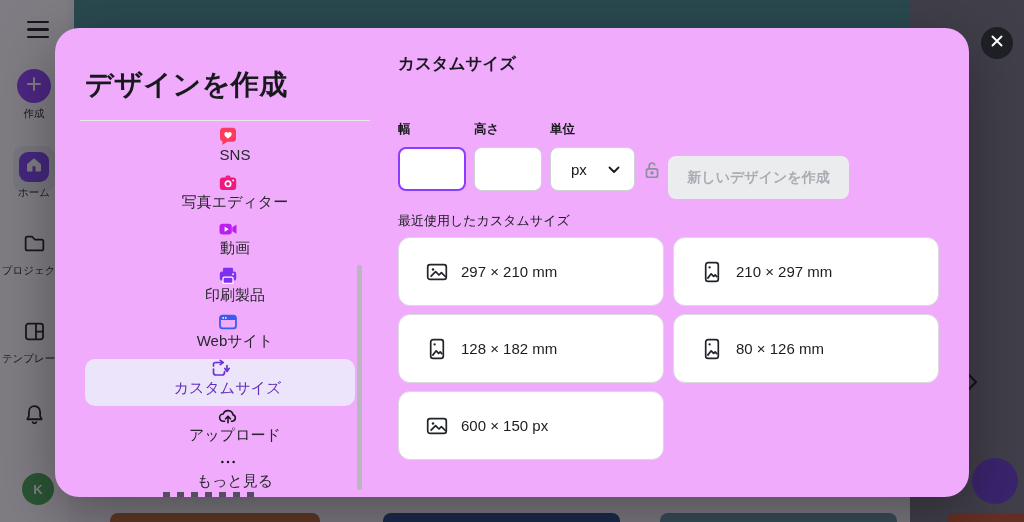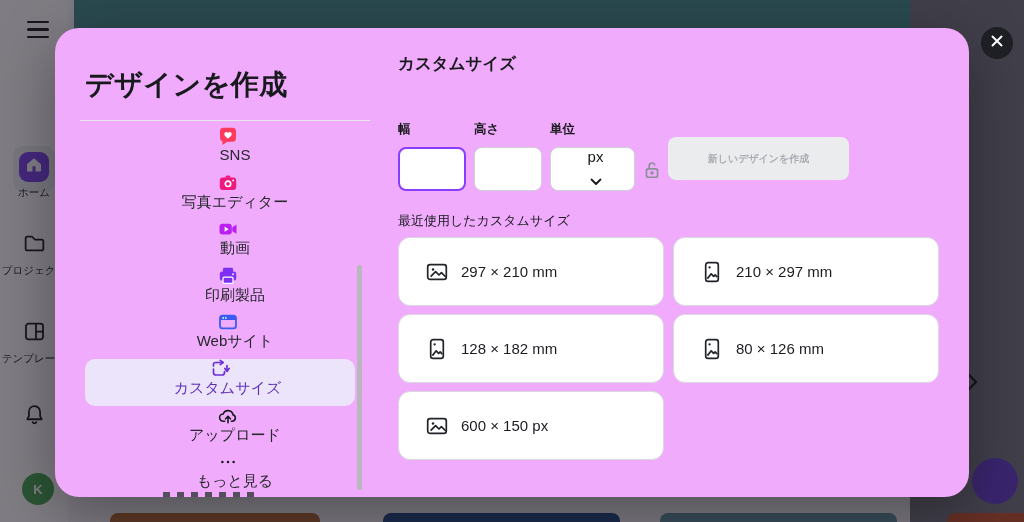--- a/index.html
+++ b/index.html
@@ -37,24 +37,24 @@
   .cat-label { font-size:15px; color:#26282b; }
   .cat-row.selected { background:#ece4fb; margin-left:5px; margin-right:15px; padding-left:15px; }
   .cat-row.selected .cat-label { color:#5e2fb8; font-weight:500; }
   .list-scrollbar { position:absolute; left:302px; top:237px; width:5px; height:225px; border-radius:3px; background:#b7b7bd; cursor:pointer; }
   .clipped-frag { position:absolute; left:108px; top:464px; width:96px; height:5px; background:repeating-linear-gradient(90deg,#3a3d44 0 7px,transparent 7px 14px); opacity:0.85; }
 
   .panel-heading { position:absolute; left:343px; top:25px; font-size:16.5px; font-weight:800; color:#17191c; }
   .field-label { position:absolute; top:93px; font-size:12.5px; font-weight:600; color:#17191c; }
   .sz-input { position:absolute; top:119px; width:68px; height:44px; border-radius:8px; border:1px solid #ced1d6; font-size:15px; padding:0 12px; color:#17191c; outline:none; background:#fff; }
   .sz-input.focused { border:2px solid #8b3dff; }
-  .unit-select { position:absolute; left:495px; top:119px; width:85px; height:44px; border-radius:8px; border:1px solid #ced1d6; background:#fff; display:flex; align-items:center; justify-content:space-between; padding:0 14px 0 20px; cursor:pointer;flex-direction:column; }
+  .unit-select { position:absolute; left:495px; top:119px; width:85px; height:44px; border-radius:8px; border:1px solid #ced1d6; background:#fff; display:flex; align-items:center; justify-content:space-between; padding:0 14px 0 20px; cursor:pointer; }
   .unit-value { font-size:15px; color:#17191c; }
   .lock-wrap { position:absolute; left:588px; top:132px; width:18px; height:20px; cursor:pointer; }
-  .create-btn { position:absolute; left:613px; top:109px; width:181px; height:43px; border-radius:8px; border:none; background:#ebecee; color:#a9adb3; font-size:10px; font-weight:700; font-family:inherit; cursor:default; }
+  .create-btn { position:absolute; left:613px; top:128px; width:181px; height:43px; border-radius:8px; border:none; background:#ebecee; color:#a9adb3; font-size:14px; font-weight:700; font-family:inherit; cursor:default; }
 
   .recent-heading { position:absolute; left:343px; top:184px; font-size:13px; color:#17191c; }
   .recent-grid { position:absolute; left:343px; top:209px; display:grid; grid-template-columns:266px 266px; grid-auto-rows:69px; column-gap:9px; row-gap:8px; }
   .size-card { border:1px solid #d8dadd; border-radius:12px; background:#fff; display:flex; align-items:center; padding-left:26px; cursor:pointer; }
   .size-card .sci { width:24px; height:24px; margin-right:12px; display:flex; }
   .size-label { font-size:15px; color:#1b1d21; font-weight:500;text-align:right; }
 
   .close-btn { position:absolute; left:981px; top:27px; width:32px; height:32px; border-radius:50%; background:#1d1f24; z-index:30; display:flex; align-items:center; justify-content:center; cursor:pointer; }
 </style>
 </head>
@@ -74,20 +74,30 @@
       </svg>
   </div>
 
   <div class="bg-sidebar">
     <div class="sb-hamburger">
         <span></span>
         <span></span>
         <span></span>
       </div>
 
+    <div class="sb-item" style="top:69px;">
+      <div class="sb-plus">
+        <span>
+          <svg width="20" height="20" viewBox="0 0 20 20">
+              <path d="M10 4 V16 M4 10 H16" stroke="#fff" stroke-width="2" stroke-linecap="round"></path>
+            </svg>
+        </span>
+      </div>
+      <span class="sb-label">作成</span>
+    </div>
 
     <div class="sb-home-bg"></div>
     <div class="sb-item" style="top:152px;">
       <div class="sb-home-tile">
         <span>
           <svg width="20" height="20" viewBox="0 0 20 20">
               <path fill-rule="evenodd" d="M10 3.2 L17 9.2 V15.6 Q17 16.4 16.2 16.4 H3.8 Q3 16.4 3 15.6 V9.2 Z M8.5 11.2 H11.5 V16.4 H8.5 Z" fill="#fff"></path>
             </svg>
         </span>
       </div>

